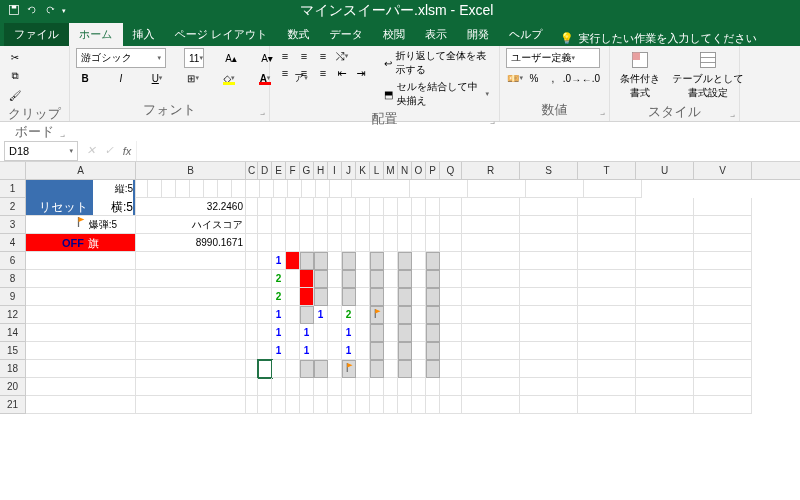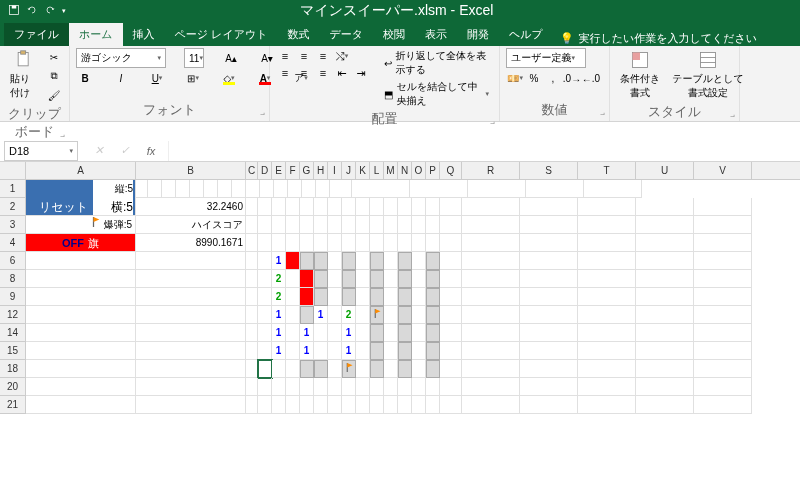--- a/index.html
+++ b/index.html
@@ -28,24 +28,24 @@
 .big-btn svg { width: 20px; height: 20px; }
 .small-row { display: flex; gap: 18px; align-items: center; }
 .small-btn { width: 18px; height: 18px; display: flex; align-items: center; justify-content: center; font-size: 10px; border: 1px solid transparent; }
 .font-name { width: 90px; height: 20px; border: 1px solid #ababab; background: #fff; font-size: 10px; padding: 0 4px; display: flex; align-items: center; justify-content: space-between; }
 .font-size { width: 20px; height: 20px; border: 1px solid #ababab; background: #fff; font-size: 10px; padding: 0 4px; display: flex; align-items: center; justify-content: space-between; }
 .caret { font-size: 7px; color: #666; }
 .col { display: flex; flex-direction: column; gap: 1px; }
 .row2 { display: flex; gap: 1px; }
 .align-btn { width: 18px; height: 16px; display: flex; align-items: center; justify-content: center; }
 .wrap-btn { display: flex; align-items: center; gap: 3px; font-size: 10px; padding: 1px 4px; }
-.num-fmt { width: 80px; height: 20px; border: 1px solid #ababab; background: #fff; font-size: 10px; padding: 0 4px; display: flex; align-items: center; justify-content: flex-start; }
-
-
-.fbar { height: 22px; border-bottom: 1px solid #d4d4d4; display: flex; align-items: center; background: #fff; gap: 8px; }
+.num-fmt { width: 94px; height: 20px; border: 1px solid #ababab; background: #fff; font-size: 10px; padding: 0 4px; display: flex; align-items: center; justify-content: flex-start; }
+
+
+.fbar { height: 22px; border-bottom: 1px solid #d4d4d4; display: flex; align-items: center; background: #fff; }
 .namebox { width: 74px; height: 20px; border: 1px solid #ccc; margin: 0 4px; font-size: 11px; padding: 0 4px; display: flex; align-items: center; justify-content: space-between; }
 .fx-btn { width: 18px; text-align: center; color: #666; font-style: italic; }
 .gap18 { height: 18px; }
 
 
 .grid { position: relative; }
 .colhdrs { display: flex; height: 18px; background: #f0f0f0; border-bottom: 1px solid #ccc; }
 .corner { width: 26px; border-right: 1px solid #ccc; background: #f0f0f0; }
 .ch { border-right: 1px solid #ccc; text-align: center; font-size: 10px; color: #333; line-height: 18px; background: #f0f0f0; }
 .rows { }
@@ -67,21 +67,21 @@
 .mine-num2 { color: #00a000; font-weight: bold; text-align: center; }
 .mine-flag { text-align: center; }
 .mine-flag svg { width: 9px; height: 11px; }
 
 .reset-btn { background: #3a6fb0; color: #fff; text-align: center; font-size: 12px; }
 .off-flag { background: #ff0000; color: #fff; text-align: center; font-size: 11px; }
 .off-flag .off-txt { color: #00008b; font-weight: bold; margin-right: 4px; }
 
 .sel { outline: 2px solid #217346; outline-offset: -1px; }
 .flag-icon svg { width: 10px; height: 12px; }
-.flag-cell { text-align: right; padding-right: 3px; }
+.flag-cell { text-align: right; padding-right: 18px; }
 </style>
 </head>
 <body>
 
 <div class="titlebar">
   <div class="qat">
     <span><svg viewBox="0 0 16 16">
           <rect x="2" y="2" width="12" height="12" fill="none" stroke="#fff"></rect>
           <rect x="5" y="2" width="6" height="4" fill="#fff"></rect>
         </svg></span>
@@ -113,27 +113,20 @@
   <div class="tellme">
     <span>💡</span>
     <span>実行したい作業を入力してください</span>
   </div>
 </div>
 
 <div class="ribbon">
 
   <div class="group" style="width:70px">
     <div class="group-body">
-      <div class="big-btn">
-        <svg viewBox="0 0 24 24">
-            <rect x="5" y="3" width="12" height="16" fill="#fff" stroke="#888"></rect>
-            <rect x="8" y="1" width="6" height="4" fill="#d9b46a" stroke="#888"></rect>
-          </svg>
-        <span>貼り付け</span>
-      </div>
       <div class="col">
         <span class="small-btn">✂</span>
         <span class="small-btn">⧉</span>
         <span class="small-btn">🖌</span>
       </div>
     </div>
     <div class="group-label">クリップボード</div>
   </div>
 
   <div class="group" style="width:200px">

